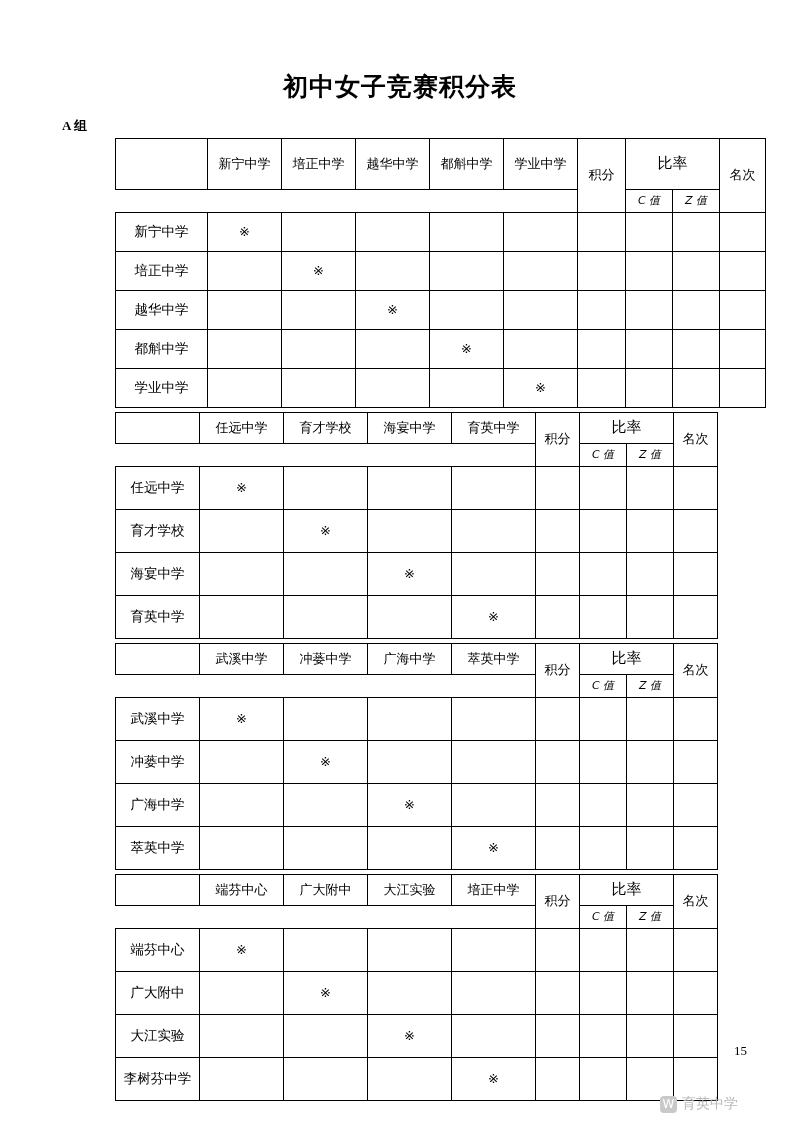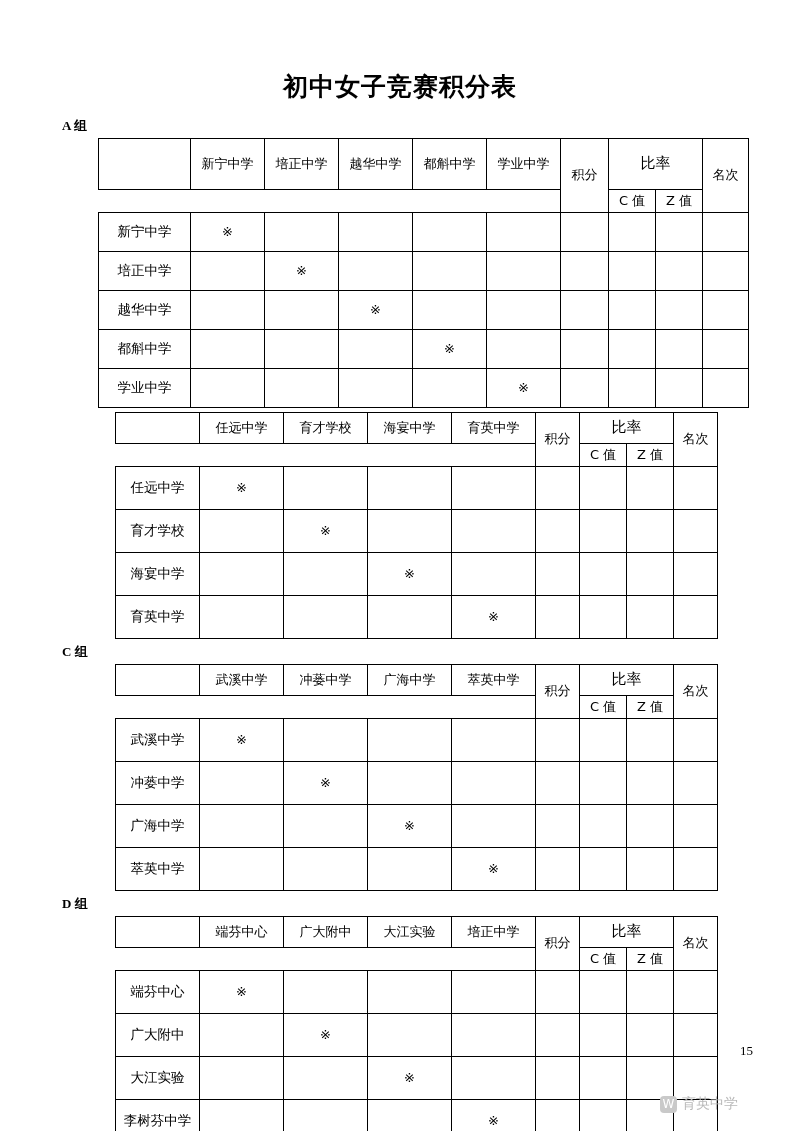--- a/index.html
+++ b/index.html
@@ -60,42 +60,42 @@
     border: 1px solid #000;
   }
   .row-label {
     font-size: 13.5px;
     padding: 3px 4px;
   }
   .mark {
     font-size: 13px;
   }
   
-  .tableA { width: 648px; margin-left: 38px; }
+  .tableA { width: 648px; margin-left: 55px; }
   .tableA .c-rowlabel { width: 92px; }
   .tableA .c-team { width: 74px; }
   .tableA .c-score { width: 48px; }
   .tableA .c-rate { width: 47px; }
   .tableA .c-rank { width: 46px; }
   .tableA .hrow1 td { height: 46px; }
   .tableA .brow td { height: 34px; }
 
   
   .tableBC { width: 600px; margin-left: 55px; }
   .tableBC .c-rowlabel { width: 84px; }
   .tableBC .c-team { width: 84px; }
   .tableBC .c-score { width: 44px; }
   .tableBC .c-rate { width: 47px; }
   .tableBC .c-rank { width: 44px; }
   .tableBC .hrow1 td { height: 26px; }
   .tableBC .brow td { height: 38px; }
 
   .page-number {
     position: absolute;
-    right: 47px;
+    right: 53px;
     bottom: 72px;
     font-size: 13px;
     font-family: "Liberation Serif", serif;
   }
   .watermark {
     position: absolute;
     right: 62px;
     bottom: 18px;
     display: flex;
     align-items: center;
@@ -108,21 +108,21 @@
     width: 17px;
     height: 17px;
     border-radius: 4px;
     background: #c9c9c9;
     color: #ffffff;
     font-size: 12px;
     line-height: 17px;
     text-align: center;
   }
   .rate-group-head { font-size: 15px; }
-  .subhead td { font-size: 13px; height: 18px; }
+  .subhead td { font-size: 11px; height: 18px; font-style: italic; }
 </style>
 </head>
 <body>
 
 <div class="page">
 
   <h1 class="doc-title">初中女子竞赛积分表</h1>
 
   <div class="group-block">
     <div class="group-label">A 组</div>
@@ -292,21 +292,20 @@
           <td></td>
           <td></td>
           <td></td>
           <td></td>
         </tr>
       </tbody>
     </table>
   </div>
 
   <div class="group-block">
-    <div class="group-label">C 组</div>
     <table class="score-table tableBC">
       <colgroup>
         <col class="c-rowlabel">
           <col class="c-team">
           <col class="c-team">
           <col class="c-team">
           <col class="c-team">
         <col class="c-score">
           <col class="c-rate">
           <col class="c-rate">
@@ -370,21 +369,20 @@
           <td></td>
           <td></td>
           <td></td>
           <td></td>
         </tr>
       </tbody>
     </table>
   </div>
 
   <div class="group-block">
-    <div class="group-label">D 组</div>
     <table class="score-table tableBC">
       <colgroup>
         <col class="c-rowlabel">
           <col class="c-team">
           <col class="c-team">
           <col class="c-team">
           <col class="c-team">
         <col class="c-score">
           <col class="c-rate">
           <col class="c-rate">

